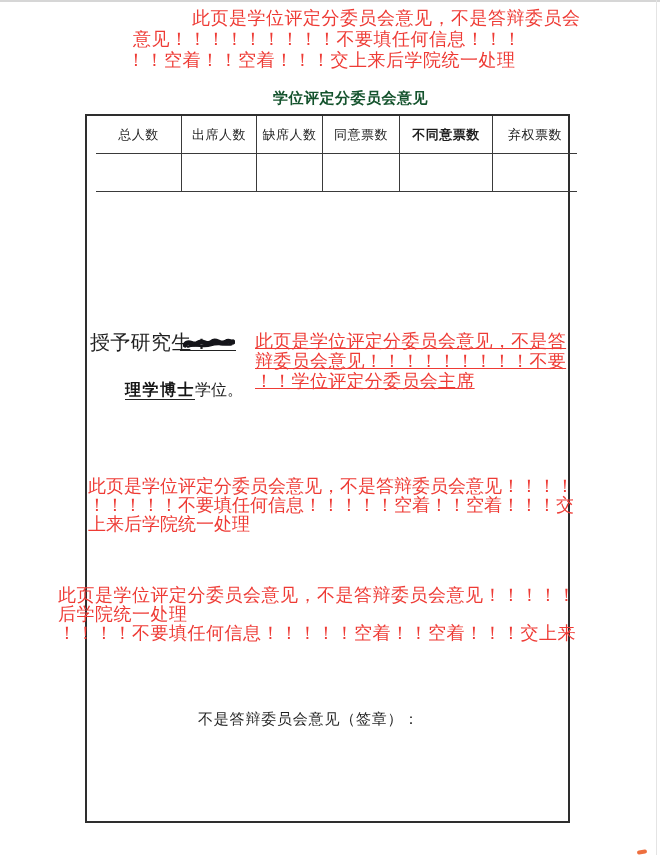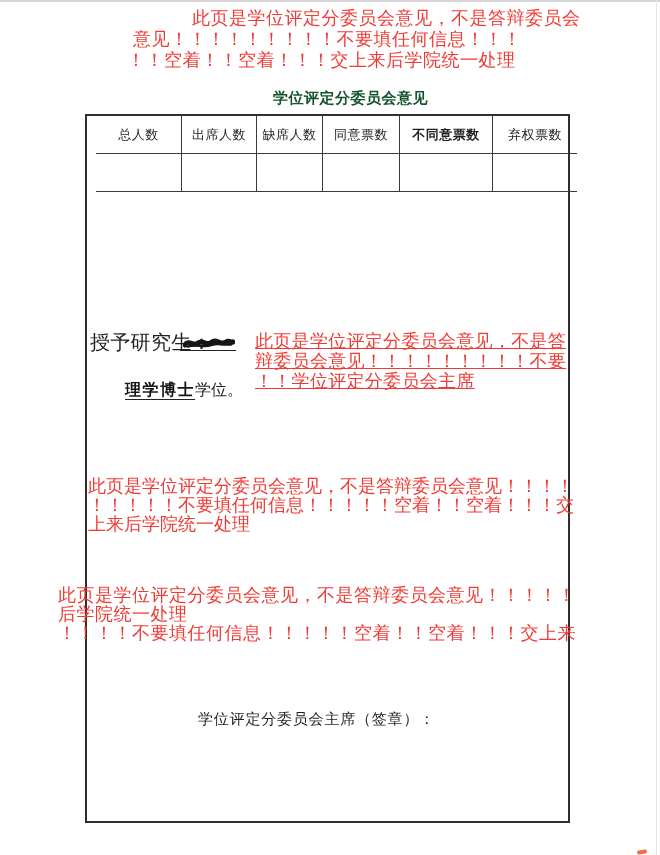--- a/index.html
+++ b/index.html
@@ -106,16 +106,16 @@
     <div>！！！！！不要填任何信息！！！！！空着！！空着！！！交</div>
     <div>上来后学院统一处理</div>
   </div>
 
   <div class="red-block blk-low2">
     <div>此页是学位评定分委员会意见，不是答辩委员会意见！！！！！</div>
     <div>后学院统一处理</div>
     <div>！！！！不要填任何信息！！！！！空着！！空着！！！交上来</div>
   </div>
 
-  <div class="chair-line">学位评定分委员会主席（签章）：</div>
+  <div class="chair-line">不是答辩委员会意见（签章）：</div>
 
   <div class="corner-frag"></div>
 </div>
 
 </body></html>

